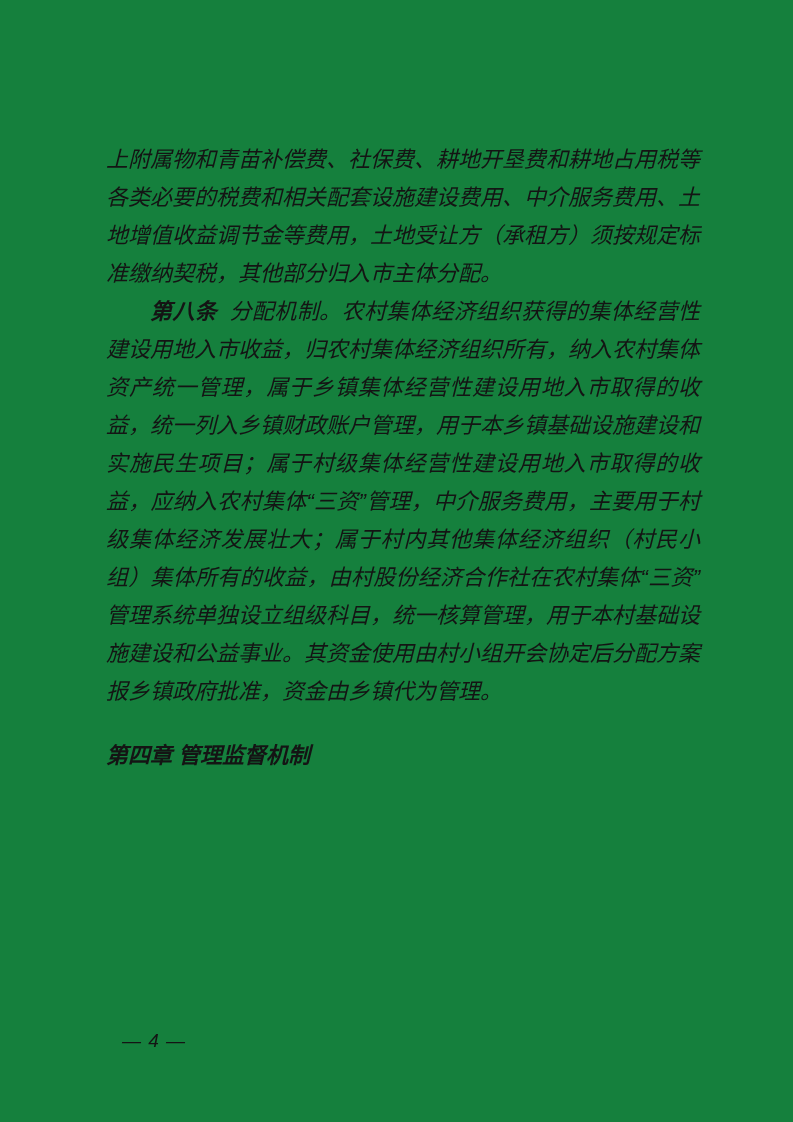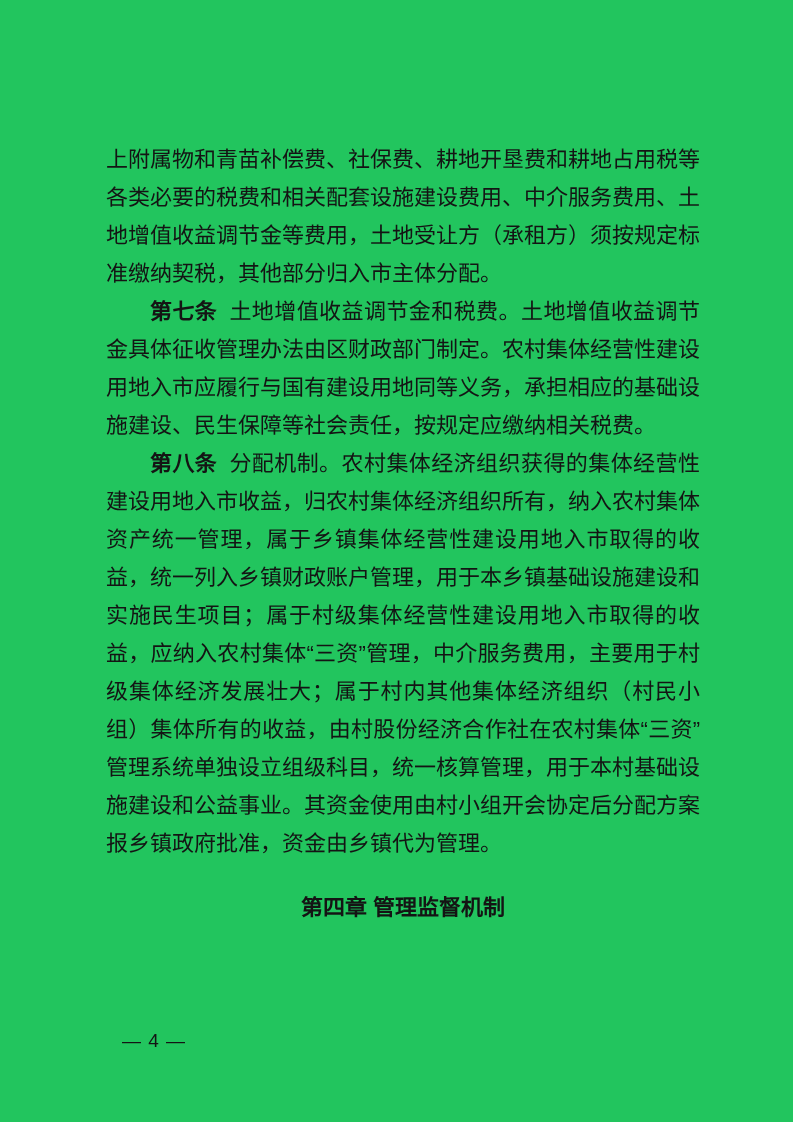--- a/index.html
+++ b/index.html
@@ -10,21 +10,22 @@
     width: 793px;
     height: 1122px;
     background: #ffffff;
     position: relative;
     overflow: hidden;
     font-family: "Liberation Sans", "DejaVu Sans", sans-serif;
   }
   .page {
     position: absolute;
     inset: 0;
-    background: #22c55e;
+    background: #15803d;
+    font-style: italic;
   }
   .content {
     position: absolute;
     left: 106px;
     top: 141px;
     width: 594px;
   }
   .para {
     font-size: 22px;
     line-height: 38px;
@@ -39,21 +40,20 @@
   }
   .clause-label {
     font-weight: bold;
     margin-right: 0.55em;
   }
   .chapter-heading {
     font-size: 22px;
     line-height: 38px;
     font-weight: bold;
     color: #141414;
-    text-align: center;
     margin: 26px 0 0 0;
   }
   .page-number {
     position: absolute;
     left: 122px;
     top: 1029px;
     font-size: 19px;
     line-height: 24px;
     color: #141414;
     letter-spacing: 1px;
@@ -61,21 +61,20 @@
   }
 </style>
 </head>
 <body>
 
 <div class="page">
   <div class="content">
 
     <p class="para"><span>上附属物和青苗补偿费、社保费、耕地开垦费和耕地占用税等各类必要的税费和相关配套设施建设费用、中介服务费用、土地增值收益调节金等费用，土地受让方（承租方）须按规定标准缴纳契税，其他部分归入市主体分配。</span></p>
 
-    <p class="para indent"><b class="clause-label">第七条</b><span>土地增值收益调节金和税费。土地增值收益调节金具体征收管理办法由区财政部门制定。农村集体经营性建设用地入市应履行与国有建设用地同等义务，承担相应的基础设施建设、民生保障等社会责任，按规定应缴纳相关税费。</span></p>
 
     <p class="para indent"><b class="clause-label">第八条</b><span>分配机制。农村集体经济组织获得的集体经营性建设用地入市收益，归农村集体经济组织所有，纳入农村集体资产统一管理，属于乡镇集体经营性建设用地入市取得的收益，统一列入乡镇财政账户管理，用于本乡镇基础设施建设和实施民生项目；属于村级集体经营性建设用地入市取得的收益，应纳入农村集体“三资”管理，中介服务费用，主要用于村级集体经济发展壮大；属于村内其他集体经济组织（村民小组）集体所有的收益，由村股份经济合作社在农村集体“三资”管理系统单独设立组级科目，统一核算管理，用于本村基础设施建设和公益事业。其资金使用由村小组开会协定后分配方案报乡镇政府批准，资金由乡镇代为管理。</span></p>
 
     <h2 class="chapter-heading">第四章 管理监督机制</h2>
 
   </div>
 
   <div class="page-number">— 4 —</div>
 </div>
 

